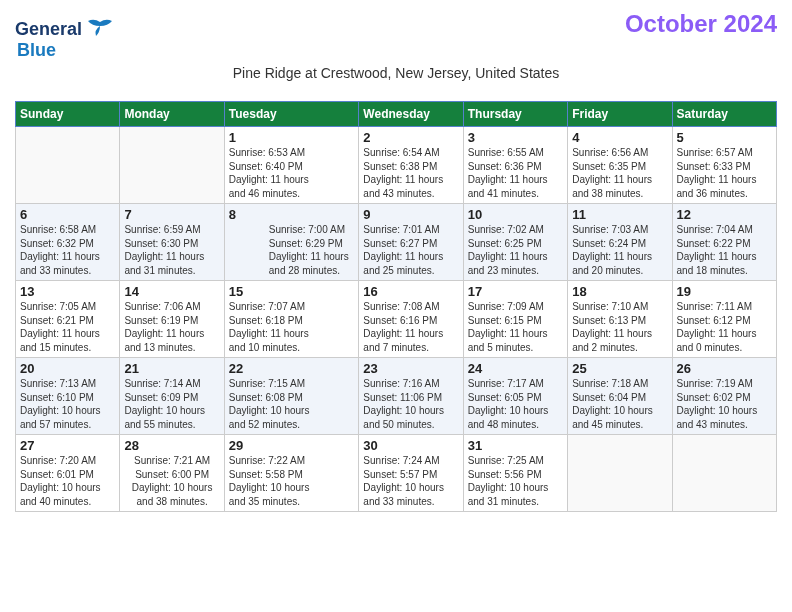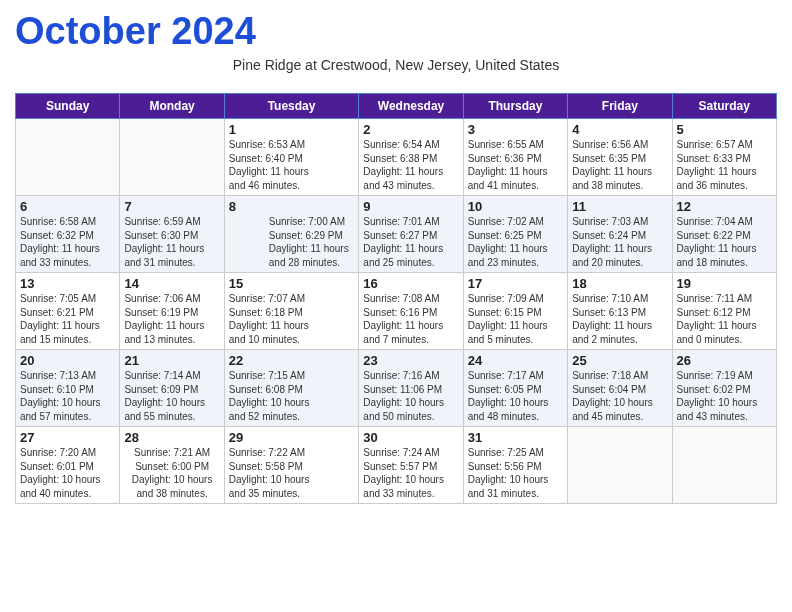--- a/index.html
+++ b/index.html
@@ -16,42 +16,42 @@
       justify-content: space-between;
       margin-bottom: 4px;
     }
     .logo {
       display: flex;
       flex-direction: column;
       align-items: flex-start;
       margin-top: 8px;
     }
     .month-title {
-      font-size: 38px;
+      font-size: 24px;
       font-weight: bold;
-      color: #1d4ed8;
+      color: #8b5cf6;
       text-align: right;
     }
     .subtitle {
       text-align: center;
       font-size: 14px;
       color: #333;
       margin-bottom: 20px;
     }
     table {
       width: 100%;
       border-collapse: collapse;
     }
     thead tr th {
-      background: #4c1d95;
+      background: #15803d;
       color: #fff;
       font-size: 12px;
       font-weight: bold;
       padding: 5px 4px;
-      text-align: center;
+      text-align: left;
       border: 1px solid #5580cc;
     }
     tbody tr td {
       border: 1px solid #ccc;
       vertical-align: top;
       padding: 3px 4px;
       font-size: 10.5px;
       color: #222;
       min-width: 100px;
       height: 72px;
@@ -72,20 +72,30 @@
       line-height: 1.35;
     }
     .empty-cell {
       background: #f9f9f9 !important;
     }
   </style>
 </head>
 <body>
 
 <div class="header">
+  <div class="logo">
+    <div style="display:flex;align-items:center;gap:4px;">
+      <span style="font-size:18px;font-weight:bold;color:#1a3a6b;">General</span>
+      <svg width="28" height="22" viewBox="0 0 28 22">
+        <path d="M14 4 Q20 0 26 3 Q22 8 14 8 Q6 8 2 3 Q8 0 14 4Z" fill="#1a7abf"></path>
+        <path d="M14 8 Q14 14 10 18 Q8 12 14 8Z" fill="#1a7abf"></path>
+      </svg>
+    </div>
+    <span style="font-size:18px;font-weight:bold;color:#1a7abf;margin-left:2px;">Blue</span>
+  </div>
   <div class="month-title">October 2024</div>
 </div>
 
 <div class="subtitle">Pine Ridge at Crestwood, New Jersey, United States</div>
 
 <table>
   <thead>
     <tr id="days-header-row">
     <th>Sunday</th>
         <th>Monday</th>

